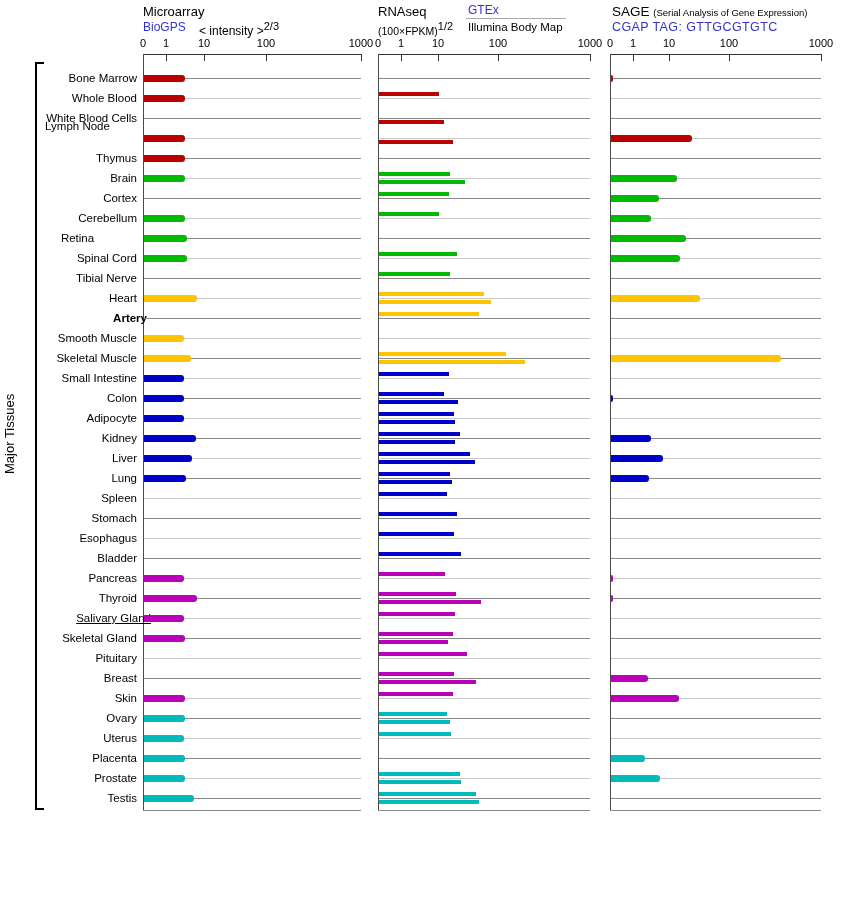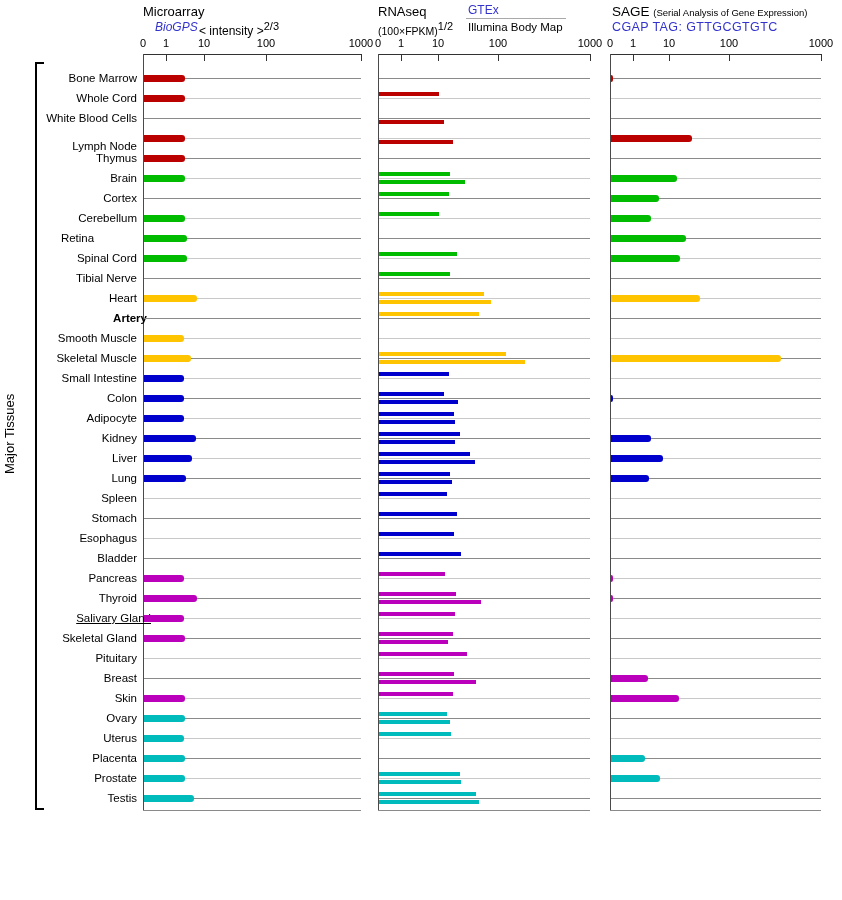--- a/index.html
+++ b/index.html
@@ -33,21 +33,21 @@
 <body>
 
 <div class="canvas">
 
   <div class="major-label">Major Tissues</div>
   <div class="bracket-v"></div>
   <div class="bracket-ft" style="top:62px;"></div>
   <div class="bracket-ft" style="top:808px;"></div>
 
   <div class="ptitle" style="left:143px;">Microarray</div>
-  <div class="psub" style="left:155px;top:20px;font-style:italic;">
+  <div class="psub" style="left:143px;top:20px;">
     <span class="link">BioGPS</span>
   </div>
   <div class="psub" style="left:199px;top:20px;">
     <span>&lt; intensity &gt;</span><sup class="frac">2/3</sup>
   </div>
 
   <div class="ptitle" style="left:378px;">RNAseq</div>
   <div class="psub" style="left:378px;top:20px;font-size:10.5px;">
     <span>(100×FPKM)</span><sup class="frac">1/2</sup>
   </div>
@@ -104,32 +104,32 @@
       <div style="left: 821px; top: 54px; width: 1px; height: 7px; background: rgb(51, 51, 51);"></div>
       <div class="ticklabel" style="left: 803px; top: 37px; width: 36px;">1000</div>
       <div style="left: 610px; top: 54px; width: 1px; height: 757px; background: rgb(74, 74, 74);"></div>
       <div style="left: 610px; top: 810px; width: 211px; height: 1px; background: rgb(138, 138, 138);"></div>
       <div class="tlabel" style="left: 18px; top: 71px; width: 119px;">Bone Marrow</div>
       <div style="left: 144px; top: 78px; width: 217px; height: 1px; background: rgb(138, 138, 138);"></div>
       <div style="left: 379px; top: 78px; width: 211px; height: 1px; background: rgb(138, 138, 138);"></div>
       <div style="left: 611px; top: 78px; width: 210px; height: 1px; background: rgb(138, 138, 138);"></div>
       <div style="left: 144px; top: 75px; width: 41px; height: 7px; background: rgb(187, 0, 0); border-radius: 0px 3px 3px 0px;"></div>
       <div style="left: 611px; top: 75px; width: 2px; height: 7px; background: rgb(187, 0, 0); border-radius: 0px 3px 3px 0px;"></div>
-      <div class="tlabel" style="left: 18px; top: 91px; width: 119px;">Whole Cord</div>
+      <div class="tlabel" style="left: 18px; top: 91px; width: 119px;">Whole Blood</div>
       <div style="left: 144px; top: 98px; width: 217px; height: 1px; background: rgb(201, 201, 201);"></div>
       <div style="left: 379px; top: 98px; width: 211px; height: 1px; background: rgb(201, 201, 201);"></div>
       <div style="left: 611px; top: 98px; width: 210px; height: 1px; background: rgb(201, 201, 201);"></div>
       <div style="left: 144px; top: 95px; width: 41px; height: 7px; background: rgb(187, 0, 0); border-radius: 0px 3px 3px 0px;"></div>
       <div style="left: 379px; top: 92px; width: 60px; height: 4px; background: rgb(187, 0, 0); border-radius: 0px;"></div>
       <div class="tlabel" style="left: 18px; top: 111px; width: 119px;">White Blood Cells</div>
       <div style="left: 144px; top: 118px; width: 217px; height: 1px; background: rgb(138, 138, 138);"></div>
       <div style="left: 379px; top: 118px; width: 211px; height: 1px; background: rgb(138, 138, 138);"></div>
       <div style="left: 611px; top: 118px; width: 210px; height: 1px; background: rgb(138, 138, 138);"></div>
       <div style="left: 379px; top: 120px; width: 65px; height: 4px; background: rgb(187, 0, 0); border-radius: 0px;"></div>
-      <div class="tlabel" style="left: 18px; top: 139px; width: 119px;">Lymph Node</div>
+      <div class="tlabel" style="left: 18px; top: 119px; width: 119px; text-align: center;">Lymph Node</div>
       <div style="left: 144px; top: 138px; width: 217px; height: 1px; background: rgb(201, 201, 201);"></div>
       <div style="left: 379px; top: 138px; width: 211px; height: 1px; background: rgb(201, 201, 201);"></div>
       <div style="left: 611px; top: 138px; width: 210px; height: 1px; background: rgb(201, 201, 201);"></div>
       <div style="left: 144px; top: 135px; width: 41px; height: 7px; background: rgb(187, 0, 0); border-radius: 0px 3px 3px 0px;"></div>
       <div style="left: 379px; top: 140px; width: 74px; height: 4px; background: rgb(187, 0, 0); border-radius: 0px;"></div>
       <div style="left: 611px; top: 135px; width: 81px; height: 7px; background: rgb(187, 0, 0); border-radius: 0px 3px 3px 0px;"></div>
       <div class="tlabel" style="left: 18px; top: 151px; width: 119px;">Thymus</div>
       <div style="left: 144px; top: 158px; width: 217px; height: 1px; background: rgb(138, 138, 138);"></div>
       <div style="left: 379px; top: 158px; width: 211px; height: 1px; background: rgb(138, 138, 138);"></div>
       <div style="left: 611px; top: 158px; width: 210px; height: 1px; background: rgb(138, 138, 138);"></div>

